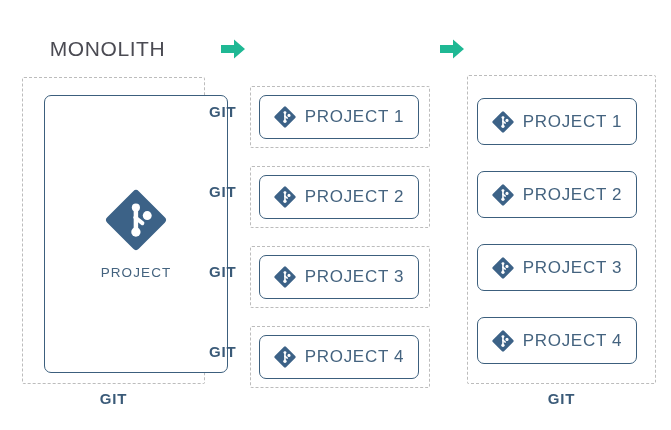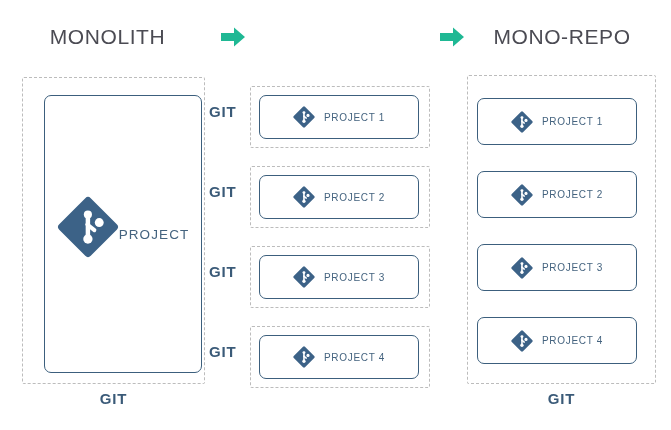--- a/index.html
+++ b/index.html
@@ -16,21 +16,21 @@
     width: 671px;
     height: 430px;
     background: #ffffff;
     overflow: hidden;
   }
 
   
   .header-row {
     position: absolute;
     left: 0;
-    top: 4px;
+    top: 16px;
     width: 564px;
     height: 66px;
     display: flex;
     align-items: center;
   }
   .hdr-title {
     font-size: 21px;
     letter-spacing: 0.6px;
     color: #4b4b53;
     font-weight: 400;
@@ -68,28 +68,28 @@
   #monolith-dashed {
     left: 22px;
     top: 77px;
     width: 183px;
     height: 307px;
   }
   #monolith-card {
     position: absolute;
     left: 44px;
     top: 95px;
-    width: 158px;
+    width: 184px;
     height: 278px;
     border: 1.4px solid #3c5f7d;
     border-radius: 7px;
     background: #ffffff;
     box-sizing: border-box;
     display: flex;
-    flex-direction: row;
+    flex-direction: column;
     align-items: center;
     justify-content: center;
   }
   .big-git-icon { display: block; margin-bottom: 14px; }
   .monolith-label {
     font-size: 13.5px;
     letter-spacing: 1.1px;
     color: #44637f;
     font-weight: 400;
   }
@@ -135,21 +135,21 @@
     display: flex;
     align-items: center;
     justify-content: center;
   }
   .multi-card {
     left: 259px;
     width: 160px;
     height: 44px;
   }
   .proj-label {
-    font-size: 10px;
+    font-size: 17px;
     letter-spacing: 0.7px;
     color: #44637f;
     font-weight: 400;
     white-space: nowrap;
   }
   .small-git-icon {
     display: block;
     margin-right: 9px;
     flex: 0 0 auto;
   }
@@ -184,23 +184,20 @@
       </svg>
     </div>
 
 
     <div class="arrow-2 arrow-cell hdr-abs">
       <svg class="arrow-icon" width="26" height="22" viewBox="0 0 26 22" aria-hidden="true">
         <path d="M1 7 H14 V1.5 L25 11 L14 20.5 V15 H1 Z" fill="#1fb894"></path>
       </svg>
     </div>
 
-    <div class="col-monorepo hdr-abs">
-      <span class="hdr-title">MONO-REPO</span>
-    </div>
   </div>
 
   <div class="dashed-box" id="monolith-dashed"></div>
 
   <div id="monolith-card">
     <span>
       <svg class="big-git-icon" width="62" height="62" viewBox="0 0 64 64" aria-hidden="true">
         <g transform="rotate(45 32 32)">
           <rect x="9" y="9" width="46" height="46" rx="4" fill="#3c6287"></rect>
         </g>

